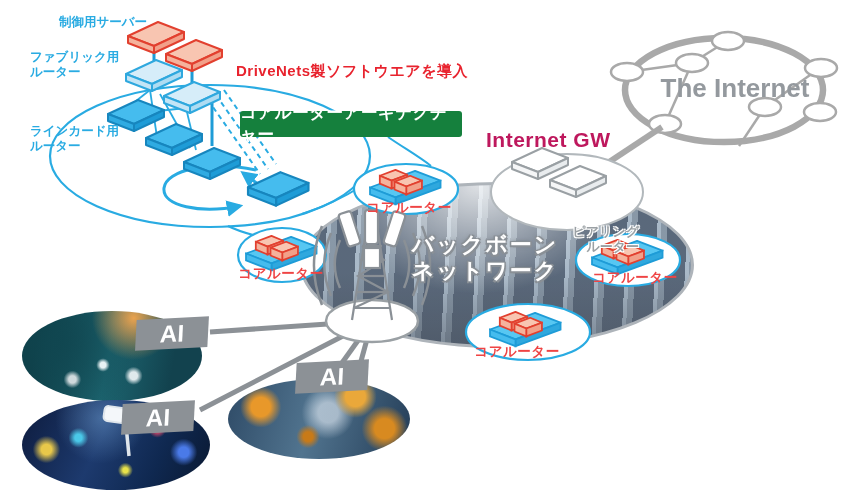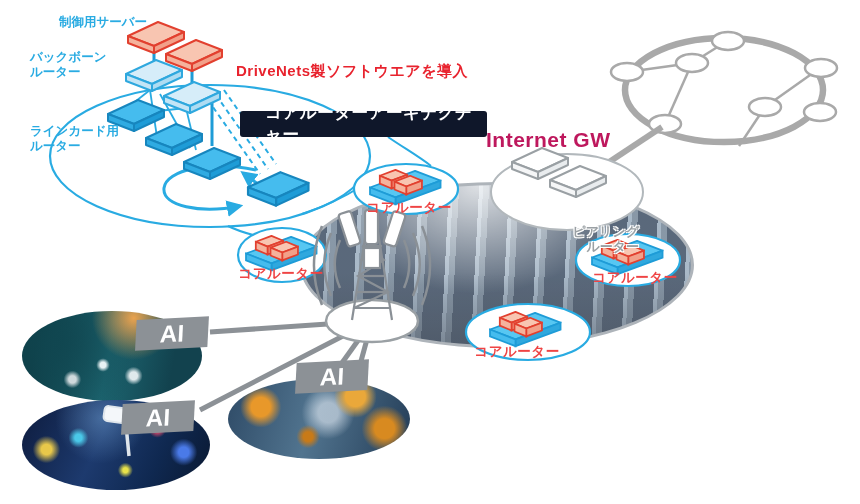--- a/index.html
+++ b/index.html
@@ -10,24 +10,23 @@
   .abs{position:absolute;}
   .z1{z-index:1}.z2{z-index:2}.z3{z-index:3}.z4{z-index:4}
 
   
   .red-title{left:236px;top:26px;font-size:15px;font-weight:bold;color:#E8232E;letter-spacing:.5px;margin-top:36px;}
   .blue-lb{color:#29ABE2;font-size:12.5px;font-weight:bold;line-height:1.2;}
   .lb-control{left:38px;top:15px;padding-left:21px;}
   .lb-fabric{left:30px;top:50px;}
   .lb-linecard{left:30px;top:90px;margin-top:34px;}
   .banner{
-    left:240px;top:111px;width:222px;height:26px;background:#0f172a;border-radius:3px;
+    left:240px;top:111px;width:222px;height:26px;background:#15803d;border-radius:3px;
     color:#fff;font-size:16.5px;font-weight:bold;display:flex;align-items:center;justify-content:center;
     letter-spacing:.5px;
-    padding-left:25px;
   }
   .core-lb{width:86px;text-align:center;color:#ef4444;font-size:13.5px;font-weight:bold;letter-spacing:.5px;white-space:nowrap;}
   .core-lb-1{left:366px;top:199px;}
   .core-lb-2{left:238px;top:265px;}
   .core-lb-3{left:592px;top:269px;}
   .core-lb-4{left:474px;top:343px;}
   .gw-title{left:486px;top:128px;font-size:21px;font-weight:bold;color:#be185d;letter-spacing:.5px;}
   .peering-lb{left:571px;top:185px;width:68px;text-align:right;font-size:13px;font-weight:bold;color:#9aa0a4;line-height:1.15;
     text-shadow:1px 1px 0 #fff,-1px -1px 0 #fff,1px -1px 0 #fff,-1px 1px 0 #fff;margin-top:40px;}
   .internet-lb{left:655px;top:73px;width:160px;text-align:center;font-size:26px;font-weight:bold;color:#94999e;}
@@ -254,20 +253,24 @@
       </g>
       <g fill="#fff" stroke="#8a9096" stroke-width="2.2">
         <rect x="364" y="248" width="16" height="20"></rect>
         <rect x="365" y="210" width="13" height="34" rx="3"></rect>
         <rect x="343" y="212" width="13" height="34" rx="3" transform="rotate(-18 349 229)"></rect>
         <rect x="388" y="212" width="13" height="34" rx="3" transform="rotate(18 395 229)"></rect>
       </g>
     </g>
   </svg>
 
+  <div class="abs z3 backbone-lb">
+    <span style="display:block">バックボーン</span>
+    <span style="display:block">ネットワーク</span>
+  </div>
 
   <div class="abs z3 photo photo-traffic"></div>
   <div class="abs z3 photo photo-city">
     <svg class="cam" width="80" height="64">
       <g stroke="#dfe6ec" stroke-width="2" fill="#f4f7fa">
         <rect x="10" y="10" width="36" height="15" rx="4" transform="rotate(8 28 17)"></rect>
         <circle cx="50" cy="22" r="5"></circle>
         <line x1="32" y1="27" x2="35" y2="58" stroke-width="3.5"></line>
       </g>
     </svg>
@@ -282,32 +285,33 @@
     </div>
   <div class="abs z4 ai-tag ai-3">
       <span>AI</span>
     </div>
 
   <div class="abs z4 red-title">DriveNets製ソフトウエアを導入</div>
   <div class="abs z4 banner">コアルーターアーキテクチャー</div>
 
   <div class="abs z4 blue-lb lb-control">制御用サーバー</div>
   <div class="abs z4 blue-lb lb-fabric">
-    <span style="display:block">バックボーン</span>
+    <span style="display:block">ファブリック用</span>
     <span style="display:block">ルーター</span>
   </div>
   <div class="abs z4 blue-lb lb-linecard">
     <span style="display:block">ラインカード用</span>
     <span style="display:block">ルーター</span>
   </div>
 
   <div class="abs z4 core-lb core-lb-1">コアルーター</div>
   <div class="abs z4 core-lb core-lb-2">コアルーター</div>
   <div class="abs z4 core-lb core-lb-3">コアルーター</div>
   <div class="abs z4 core-lb core-lb-4">コアルーター</div>
 
   <div class="abs z4 gw-title">Internet GW</div>
   <div class="abs z4 peering-lb">
     <span style="display:block">ピアリング</span>
     <span style="display:block">ルーター</span>
   </div>
+  <div class="abs z4 internet-lb">The Internet</div>
 
 </div>
 
 </body></html>

